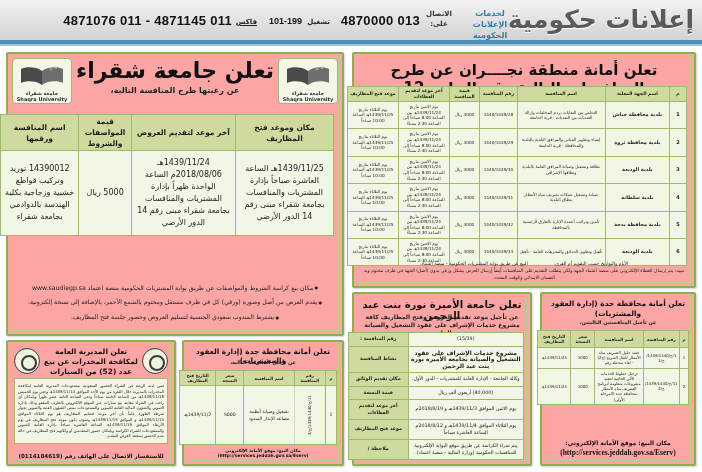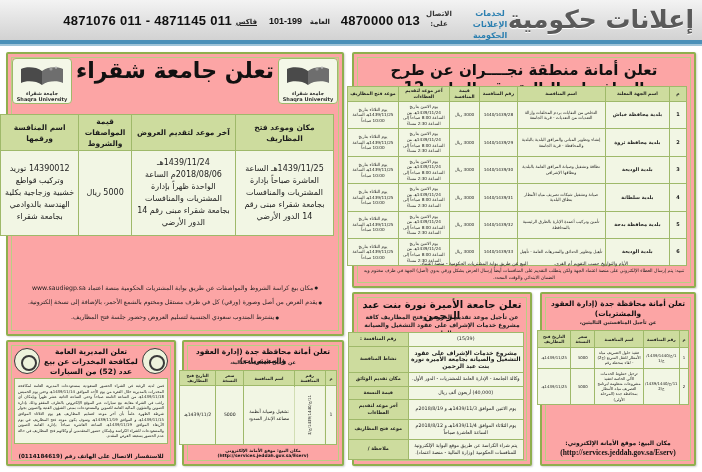--- a/index.html
+++ b/index.html
@@ -196,21 +196,21 @@
   .shadow{box-shadow:1px 1px 2px rgba(0,0,0,.18);}
 </style>
 </head>
 <body>
 
 <div class="masthead">
   <div class="gov-title">إعلانات حكومية</div>
   <div class="gov-sub">لخدمات الإعلانات الحكومية</div>
   <div class="contact-label">الاتصال على:</div>
   <div class="phone-main">013 4870000</div>
-  <div class="ext-label">العامة</div>
+  <div class="ext-label">تشغيل</div>
   <div class="ext-num">101-199</div>
   <div class="fax-label">فاكس</div>
   <div class="fax-nums">011 4871145 - 011 4871076</div>
 </div>
 <div class="masthead-rule"></div>
 <div class="masthead-rule2"></div>
 
 <div class="box shadow" id="shaqra">
   <div class="box-inner"></div>
 
@@ -234,20 +234,21 @@
       <circle cx="32" cy="3" r="1.6" fill="#9a9a9a"></circle>
       <circle cx="37" cy="1.6" r="1.2" fill="#b5b5b5"></circle>
     </svg>
     <div class="cap">
       <span>جامعة شقراء</span><br>
       <span>Shaqra University</span>
     </div>
   </div>
 
   <div class="shaqra-t1 sec-title">تعلن جامعة شقراء</div>
+  <div class="shaqra-t2 sec-sub">عن رغبتها طرح المنافسة التالية،</div>
 
   <table class="t" id="shaqra-table">
     <thead>
       <tr>
         <th>مكان وموعد فتح المظاريف</th>
         <th>آخر موعد لتقديم العروض</th>
         <th>قيمة المواصفات والشروط</th>
         <th>اسم المنافسة ورقمها</th>
       </tr>
     </thead>

